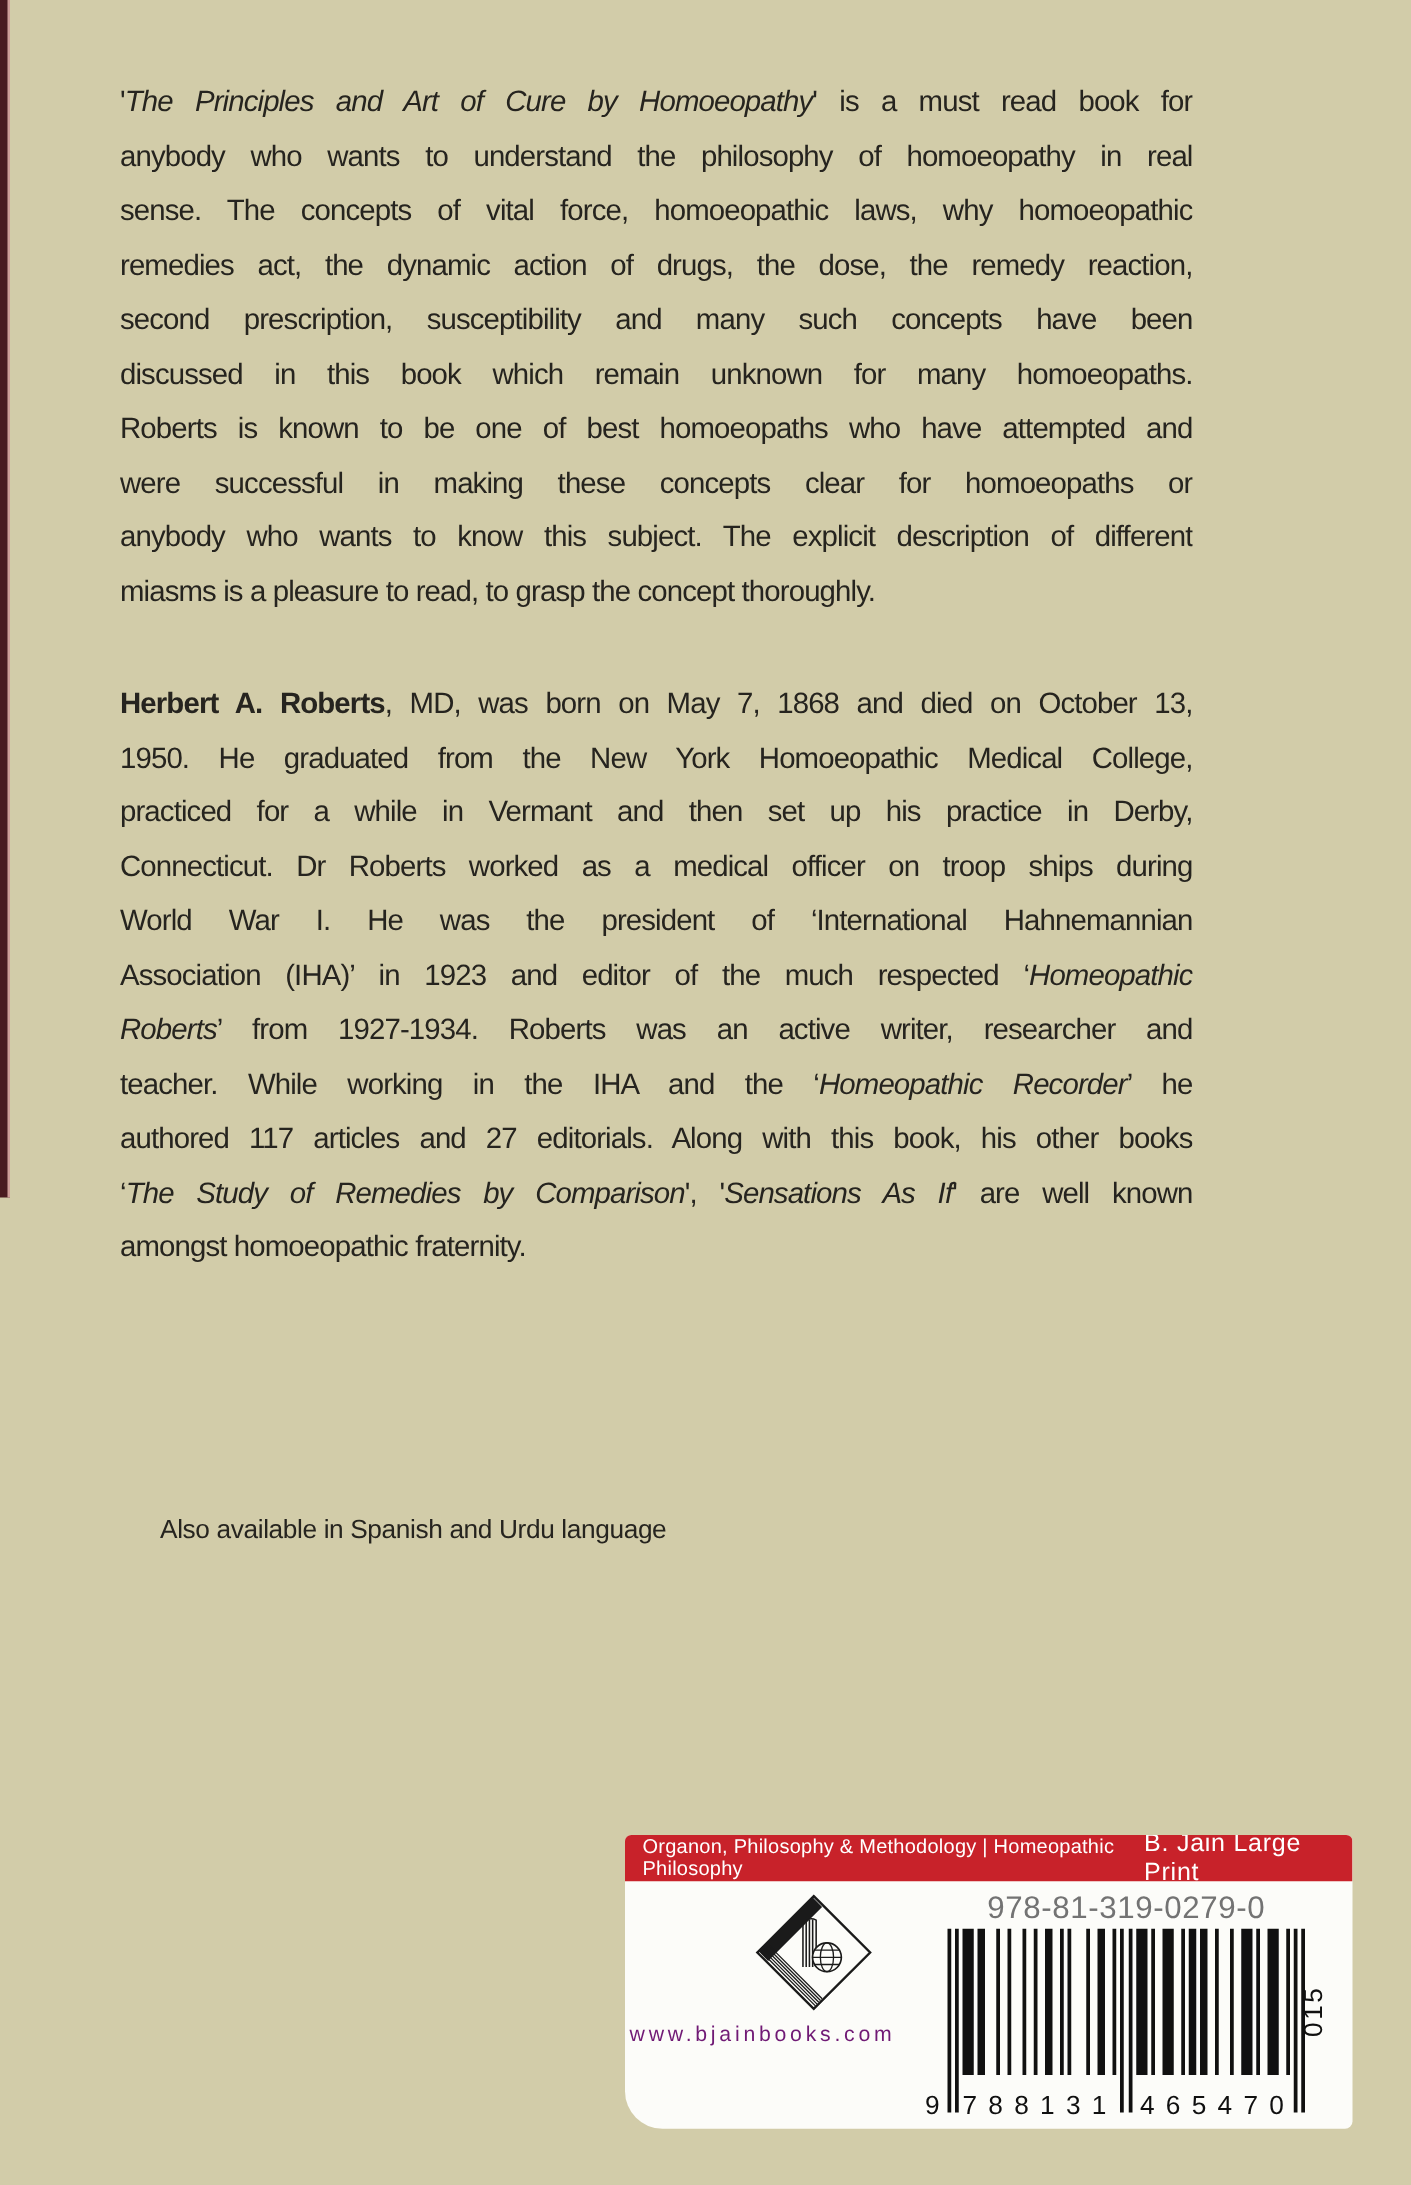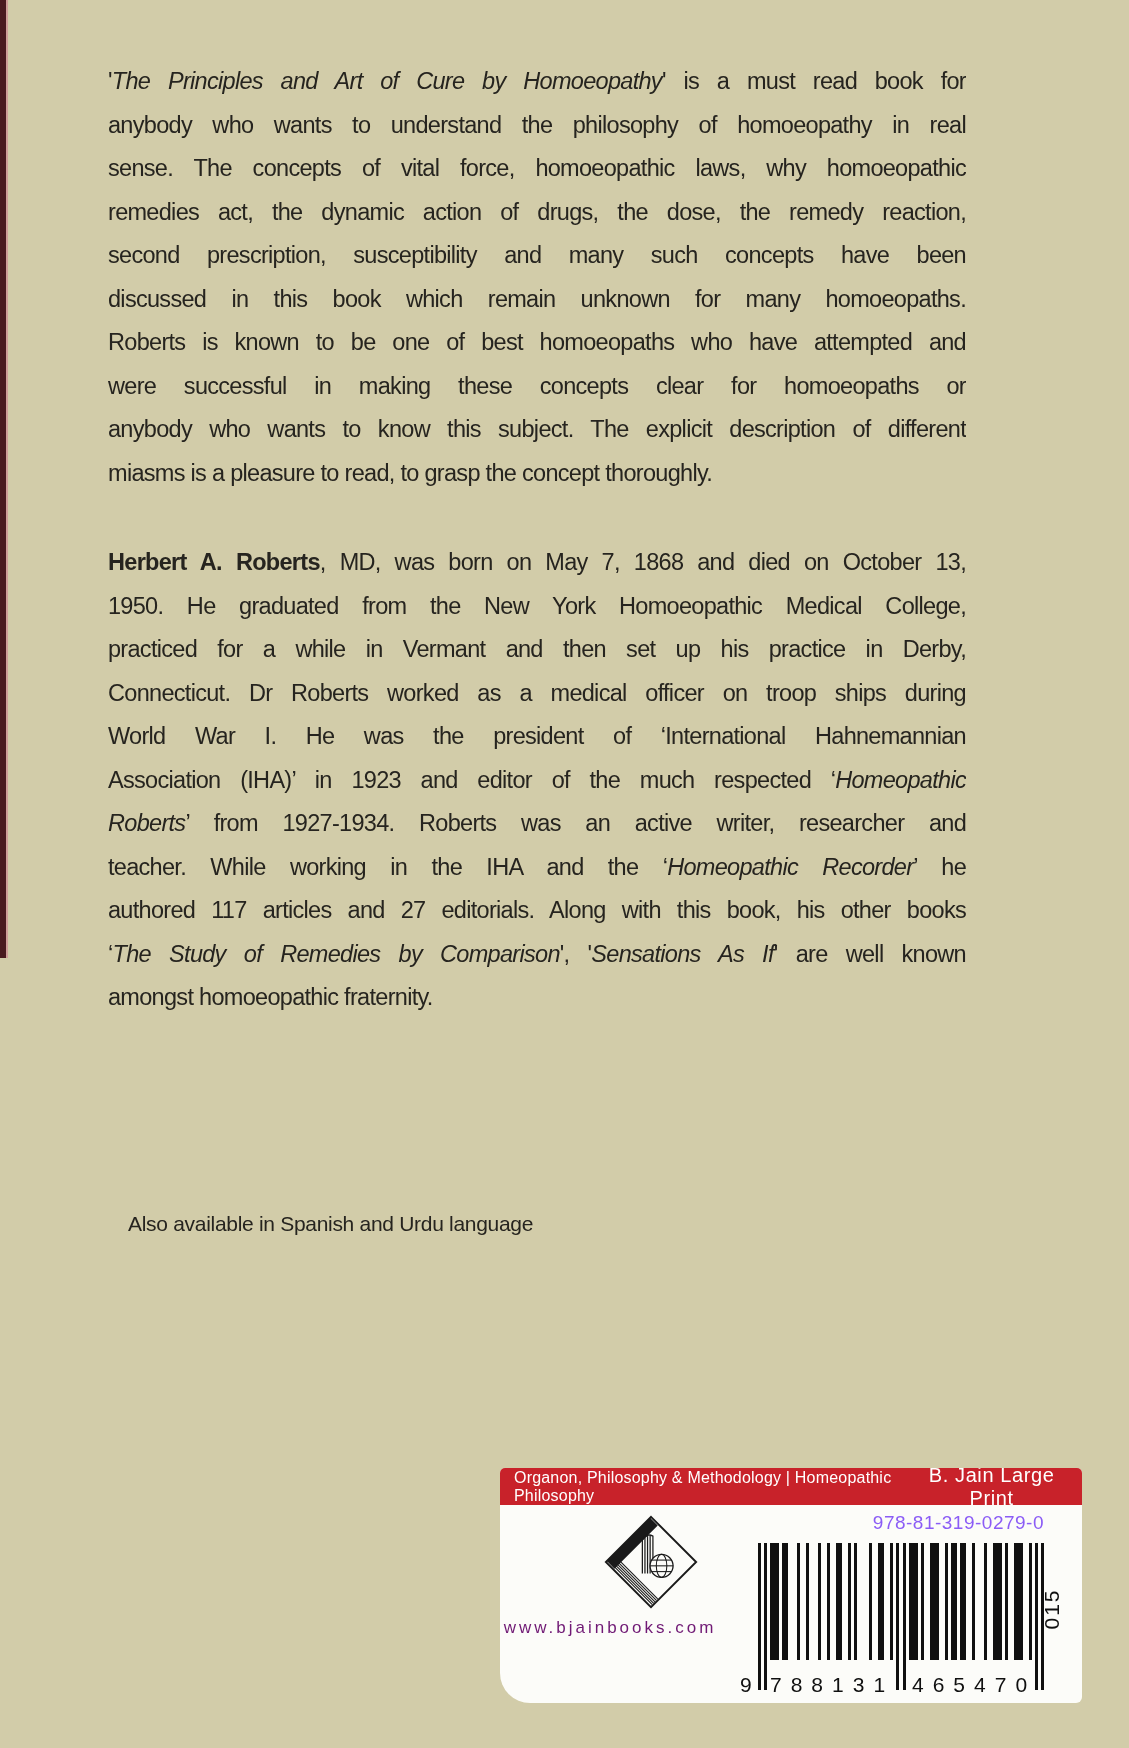--- a/index.html
+++ b/index.html
@@ -2,42 +2,42 @@
 <html><head>
 <meta charset="utf-8">
 <style>
   html,body{margin:0;padding:0;background:#d3cdaa;}
   .page{position:relative;width:1129px;height:1748px;background:#d2cca9;overflow:hidden;
         font-family:"Liberation Sans","DejaVu Sans",sans-serif;color:#26241f;}
   
   .spine{position:absolute;left:0;top:0;width:6px;height:958px;background:#4a1b20;
          border-right:2px solid #cf9f99;}
   
-  .textblock{position:absolute;left:108px;top:60px;width:858px;}
+  .textblock{position:absolute;left:96px;top:60px;width:858px;}
   .para{font-size:23.5px;letter-spacing:-0.7px;}
   .para + .para{margin-top:46px;}
   .tline{height:43.5px;line-height:43.5px;text-align:justify;text-align-last:justify;
          overflow:hidden;}
   .tline.last{text-align-last:left;}
   .i{font-style:italic;}
   .b{font-weight:700;}
   .note{position:absolute;left:128px;top:1212px;font-size:21px;letter-spacing:-0.3px;}
   
   .panel{position:absolute;left:500px;top:1428px;width:582px;height:235px;background:#fcfcf9;
          border-radius:5px 5px 6px 30px;overflow:hidden;margin-top:40px;}
   .catbar{position:absolute;top:0;left:0;right:0;height:37px;background:#c8222a;
           display:flex;align-items:center;justify-content:space-between;
           padding:0 14px;box-sizing:border-box;color:#ffffff;}
   .cats{font-size:16px;letter-spacing:0.2px;}
-  .brand{font-size:20px;letter-spacing:0.6px;text-align:center;}
+  .brand{font-size:20px;letter-spacing:0.6px;}
   .logo{position:absolute;left:103px;top:46px;width:96px;height:96px;}
   .site{position:absolute;left:2px;top:150px;width:216px;text-align:center;
         font-size:17px;letter-spacing:3px;color:#701a75;}
-  .isbn{position:absolute;left:258px;top:44px;width:286px;text-align:right;
-        font-size:19px;letter-spacing:0.5px;color:#8b5cf6;}
+  .isbn{position:absolute;left:258px;top:44px;width:286px;text-align:center;
+        font-size:25px;letter-spacing:0.5px;color:#737373;}
   .bars{position:absolute;left:258px;top:75px;width:286px;height:147px;}
   .bar{position:absolute;top:0;background:#101010;height:117px;}
   .bar.tall{height:147px;}
   .digits{position:absolute;top:130px;left:0;right:0;font-size:21px;color:#101010;height:26px;}
   .d9{position:absolute;left:-18px;}
   .dg1{position:absolute;left:12px;letter-spacing:9px;}
   .dg2{position:absolute;left:154px;letter-spacing:9px;}
   .sidecode{position:absolute;left:536px;top:96px;width:32px;height:90px;
             display:flex;align-items:center;justify-content:center;}
   .sidecode span{transform:rotate(-90deg);white-space:nowrap;font-size:21px;

